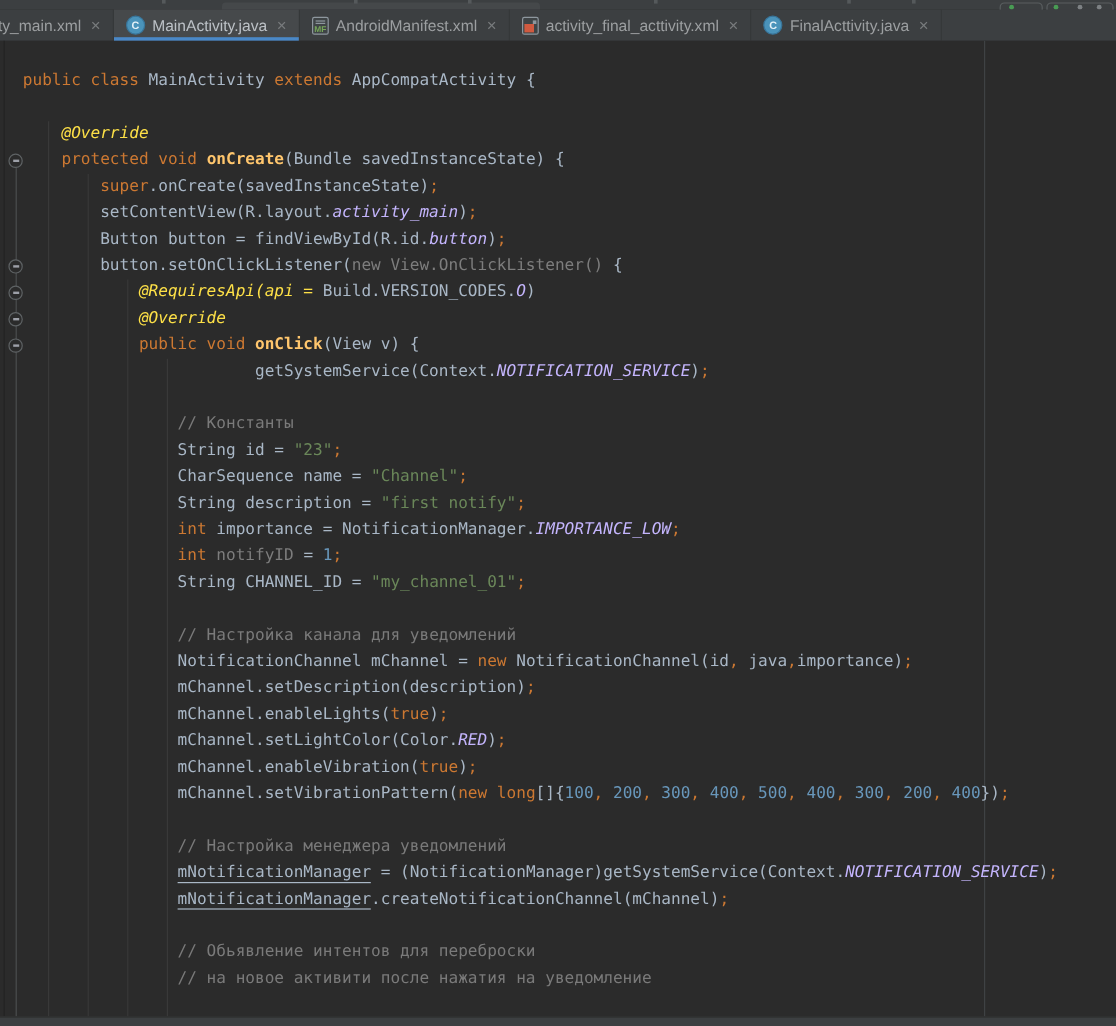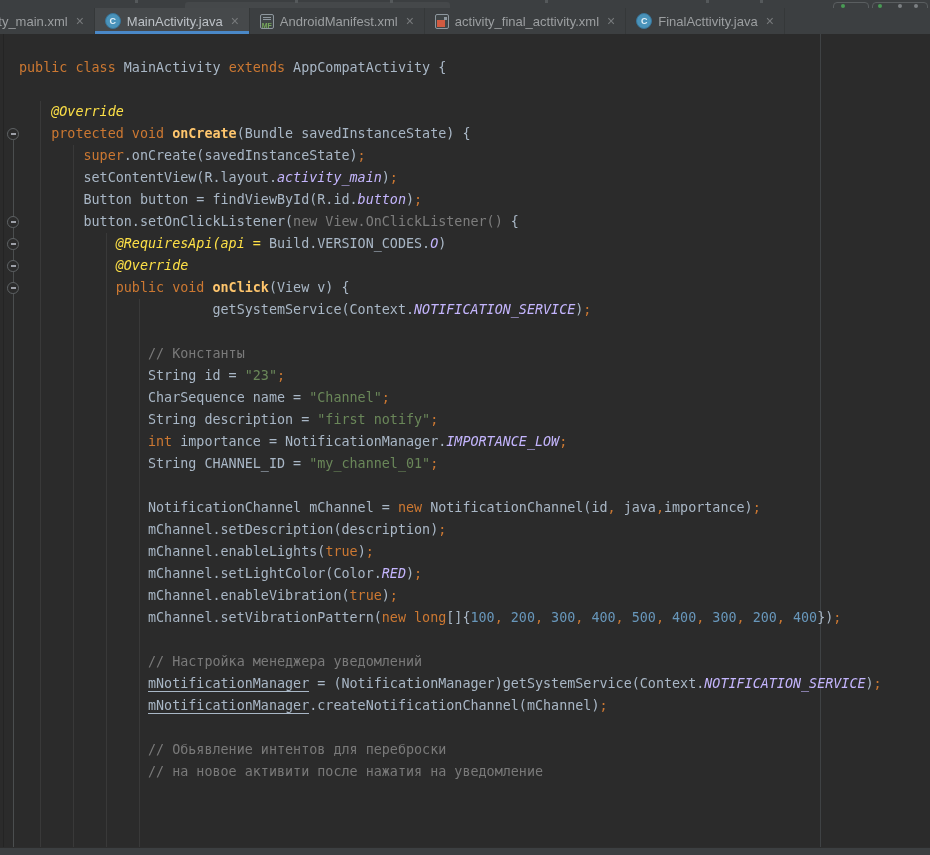--- a/index.html
+++ b/index.html
@@ -145,22 +145,24 @@
         <div class="line"><span class="d">            </span><span class="an">@RequiresApi(api = </span><span class="d">Build.VERSION_CODES.</span><span class="f">O</span><span class="d">)</span></div>
         <div class="line"><span class="d">            </span><span class="an">@Override</span></div>
         <div class="line"><span class="d">            </span><span class="k">public void </span><span class="m">onClick</span><span class="d">(View v) {</span></div>
         <div class="line"><span class="d">                        </span><span class="d">getSystemService(Context.</span><span class="f">NOTIFICATION_SERVICE</span><span class="d">)</span><span class="p">;</span></div>
         <div class="line"><span class="d"></span></div>
         <div class="line"><span class="d">                </span><span class="cm">// Константы</span></div>
         <div class="line"><span class="d">                </span><span class="d">String id = </span><span class="s">"23"</span><span class="p">;</span></div>
         <div class="line"><span class="d">                </span><span class="d">CharSequence name = </span><span class="s">"Channel"</span><span class="p">;</span></div>
         <div class="line"><span class="d">                </span><span class="d">String description = </span><span class="s">"first notify"</span><span class="p">;</span></div>
         <div class="line"><span class="d">                </span><span class="k">int</span><span class="d"> importance = NotificationManager.</span><span class="f">IMPORTANCE_LOW</span><span class="p">;</span></div>
+        <div class="line"><span class="d">                </span><span class="k">int</span><span class="g"> notifyID </span><span class="d">= </span><span class="n">1</span><span class="p">;</span></div>
         <div class="line"><span class="d">                </span><span class="d">String CHANNEL_ID = </span><span class="s">"my_channel_01"</span><span class="p">;</span></div>
         <div class="line"><span class="d"></span></div>
+        <div class="line"><span class="d">                </span><span class="cm">// Настройка канала для уведомлений</span></div>
         <div class="line"><span class="d">                </span><span class="d">NotificationChannel mChannel = </span><span class="k">new</span><span class="d"> NotificationChannel(id</span><span class="p">,</span><span class="d"> java</span><span class="p">,</span><span class="d">importance)</span><span class="p">;</span></div>
         <div class="line"><span class="d">                </span><span class="d">mChannel.setDescription(description)</span><span class="p">;</span></div>
         <div class="line"><span class="d">                </span><span class="d">mChannel.enableLights(</span><span class="k">true</span><span class="d">)</span><span class="p">;</span></div>
         <div class="line"><span class="d">                </span><span class="d">mChannel.setLightColor(Color.</span><span class="f">RED</span><span class="d">)</span><span class="p">;</span></div>
         <div class="line"><span class="d">                </span><span class="d">mChannel.enableVibration(</span><span class="k">true</span><span class="d">)</span><span class="p">;</span></div>
         <div class="line"><span class="d">                </span><span class="d">mChannel.setVibrationPattern(</span><span class="k">new long</span><span class="d">[]{</span><span class="n">100</span><span class="p">,</span><span class="d"> </span><span class="n">200</span><span class="p">,</span><span class="d"> </span><span class="n">300</span><span class="p">,</span><span class="d"> </span><span class="n">400</span><span class="p">,</span><span class="d"> </span><span class="n">500</span><span class="p">,</span><span class="d"> </span><span class="n">400</span><span class="p">,</span><span class="d"> </span><span class="n">300</span><span class="p">,</span><span class="d"> </span><span class="n">200</span><span class="p">,</span><span class="d"> </span><span class="n">400</span><span class="d">})</span><span class="p">;</span></div>
         <div class="line"><span class="d"></span></div>
         <div class="line"><span class="d">                </span><span class="cm">// Настройка менеджера уведомлений</span></div>
         <div class="line"><span class="d">                </span><span class="u">mNotificationManager</span><span class="d"> = (NotificationManager)getSystemService(Context.</span><span class="f">NOTIFICATION_SERVICE</span><span class="d">)</span><span class="p">;</span></div>
         <div class="line"><span class="d">                </span><span class="u">mNotificationManager</span><span class="d">.createNotificationChannel(mChannel)</span><span class="p">;</span></div>

